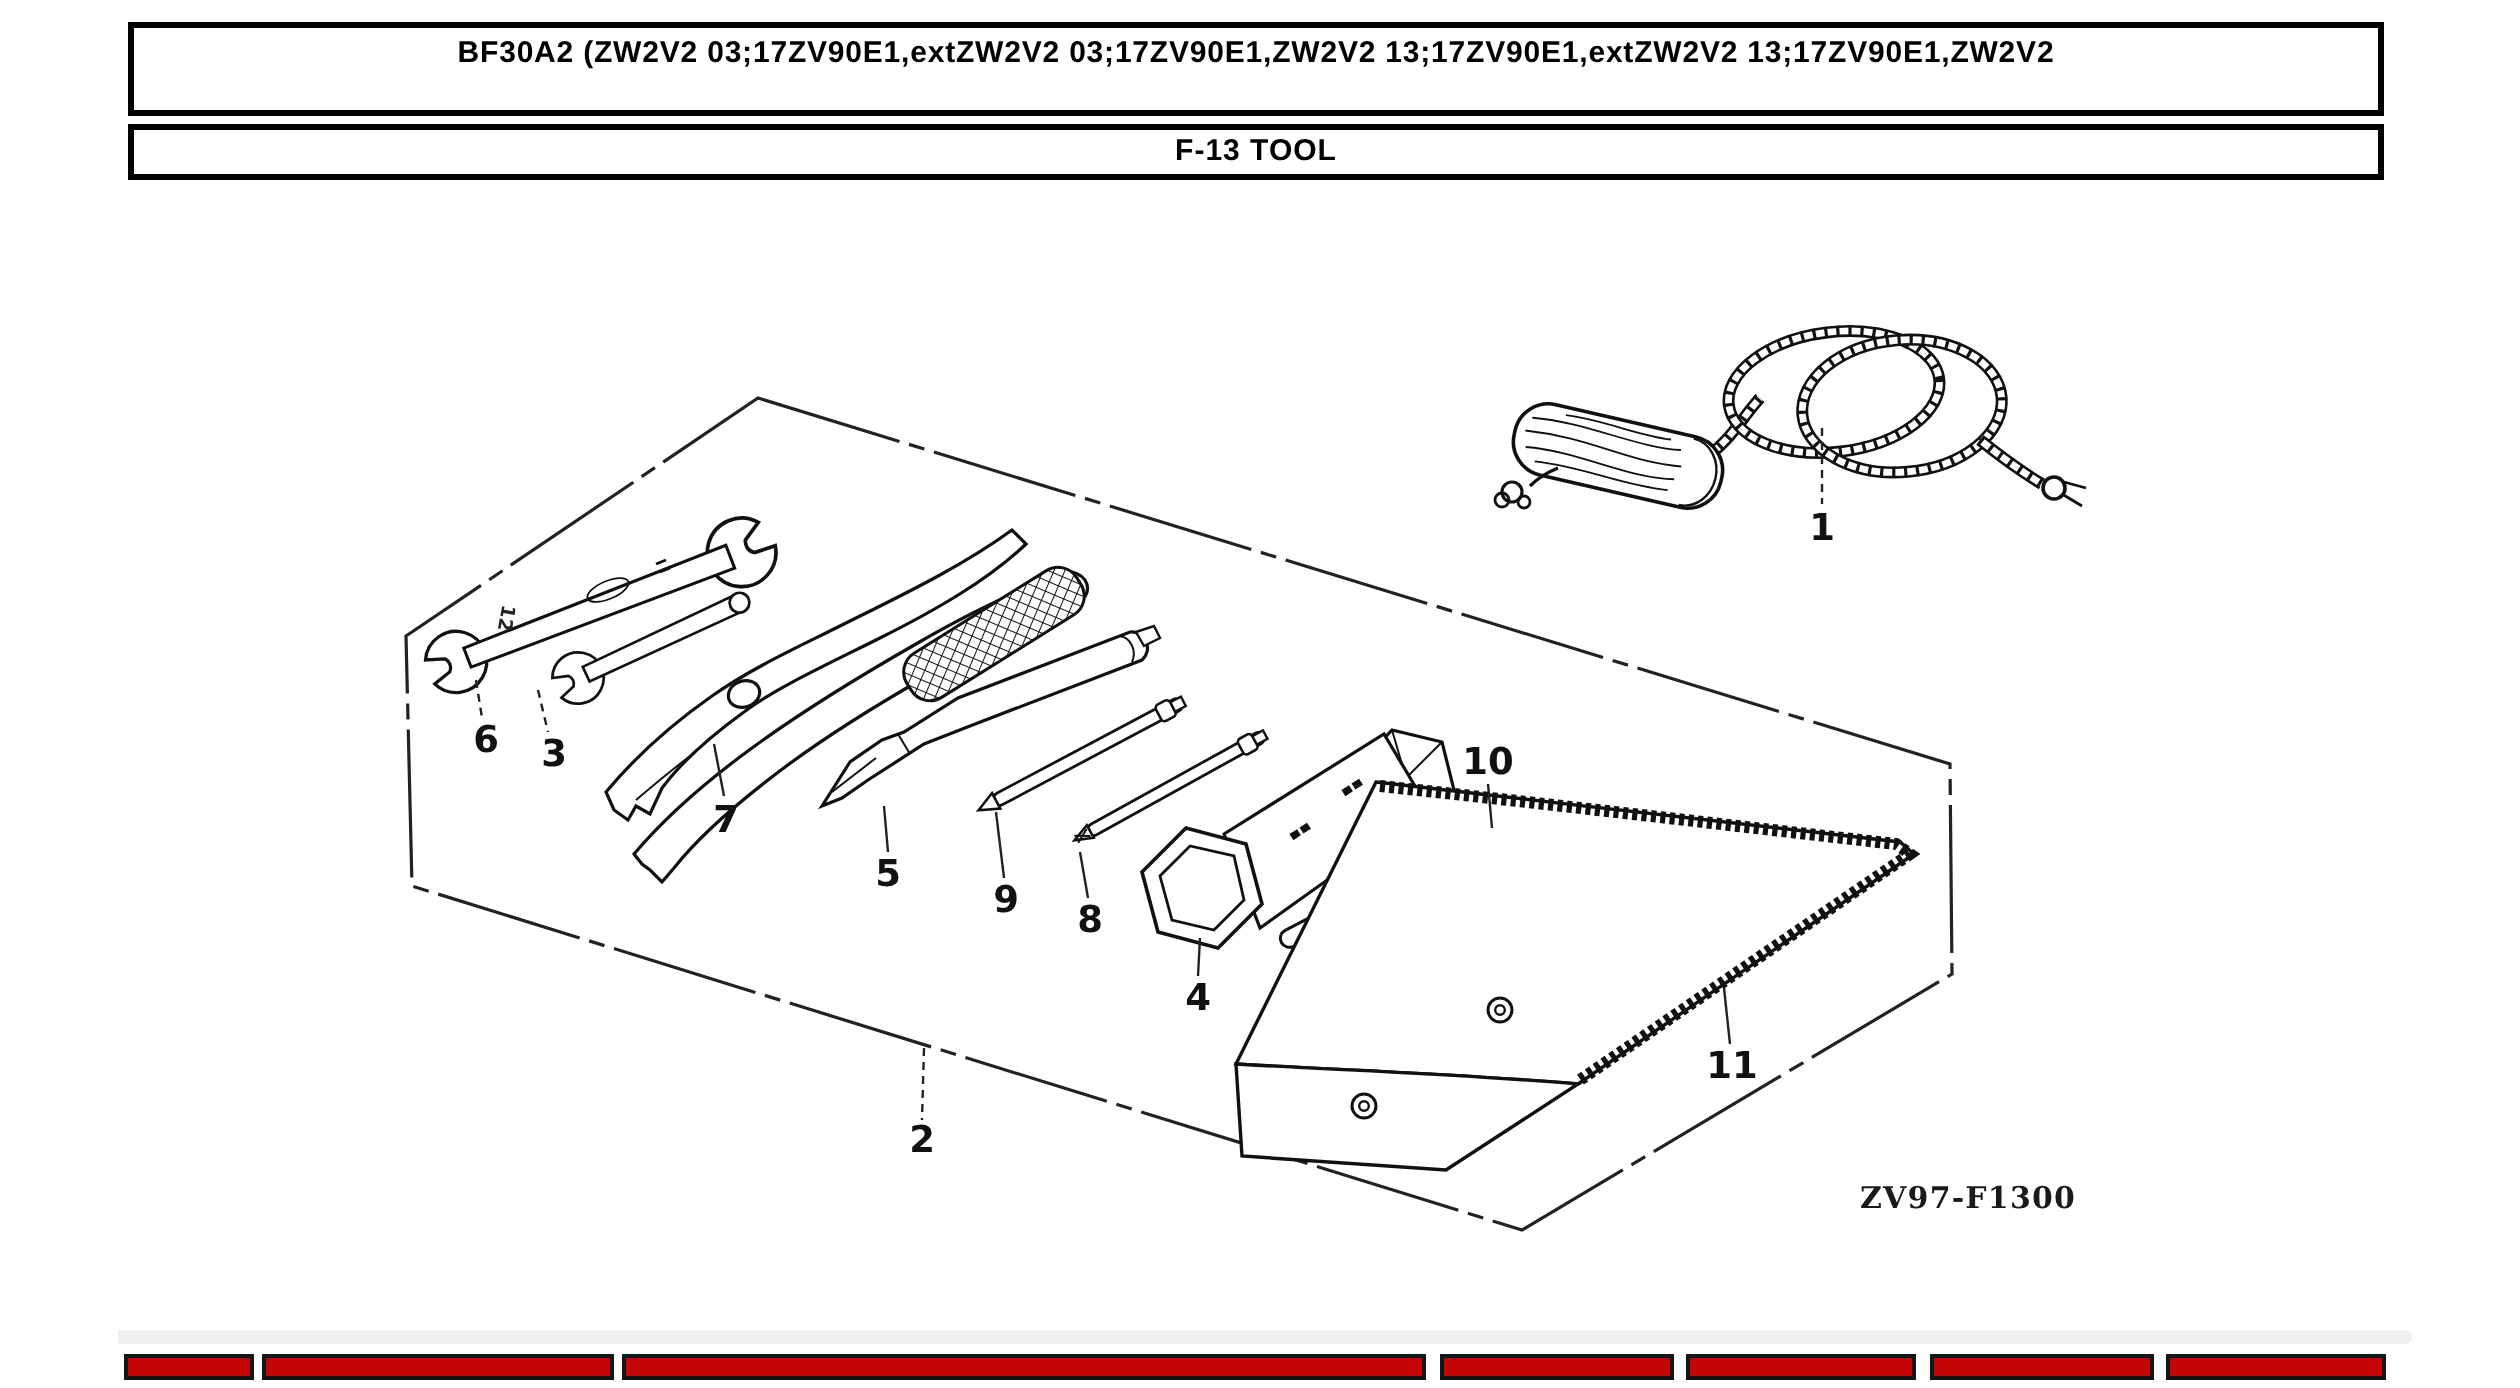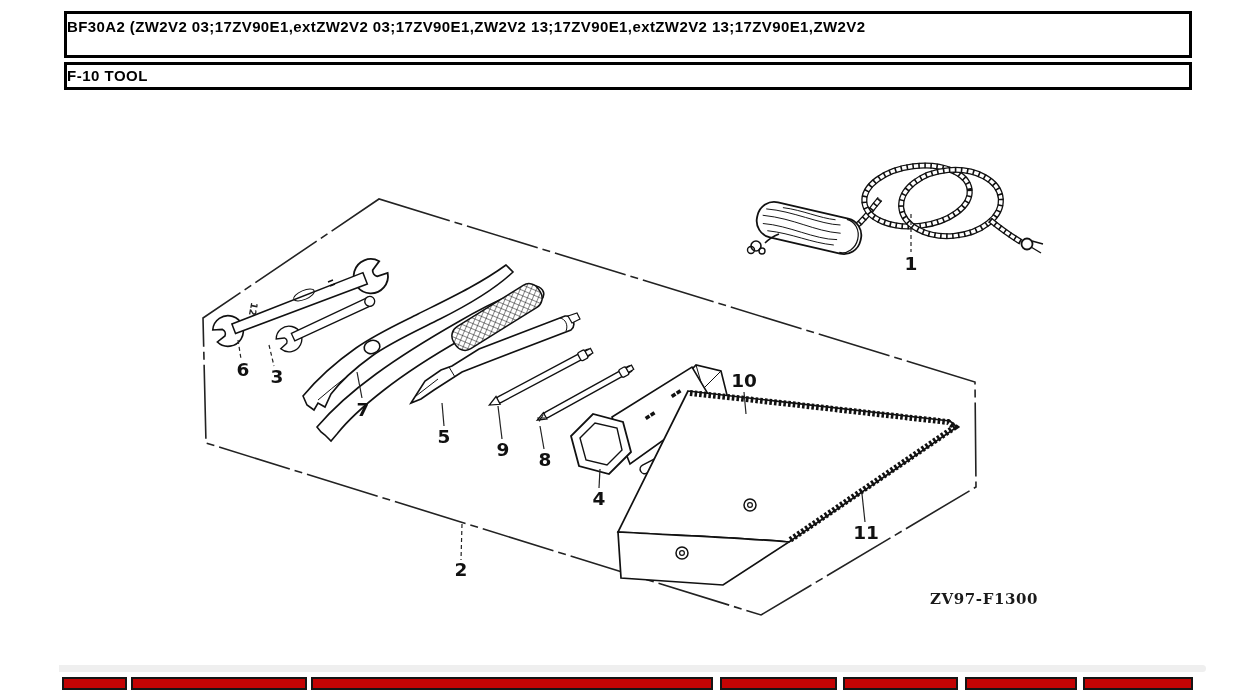--- a/index.html
+++ b/index.html
@@ -1,19 +1,19 @@
 <!DOCTYPE html>
 <html><head>
 <meta charset="utf-8">
 <style>
   html,body{margin:0;padding:0;background:#fff;}
   body{width:1260px;height:694px;position:relative;overflow:hidden;
        font-family:"Liberation Sans",sans-serif;}
   .hdr-box{position:absolute;left:64px;width:1128px;border:3px solid #000;
-           background:#fff;text-align:left;box-sizing:border-box;}
+           background:#fff;text-align:center;box-sizing:border-box;}
   #model-box{top:11px;height:47px;padding-top:3px;}
   #model-box .ln{display:block;font-size:15px;font-weight:bold;line-height:19px;
                  letter-spacing:.4px;color:#000;white-space:nowrap;}
   #section-box{top:62px;height:28px;}
   #section-box .ln{display:block;font-size:15px;font-weight:bold;line-height:21px;
                    letter-spacing:.5px;color:#000;}
   #diagram{position:absolute;left:0;top:0;width:1260px;height:694px;}
   .strip{position:absolute;left:59px;top:665px;width:1147px;height:7px;
          background:#efefef;border-radius:0 4px 4px 0;}
   .pt-cell{position:absolute;top:677px;height:13px;background:#c40404;
@@ -25,21 +25,21 @@
   svg text.stamp{font-family:"DejaVu Sans",sans-serif;font-weight:700;
                  font-size:9.5px;fill:#222;}
 </style>
 </head>
 <body>
 
 <div class="hdr-box" id="model-box">
   <span class="ln">BF30A2 (ZW2V2 03;17ZV90E1,extZW2V2 03;17ZV90E1,ZW2V2 13;17ZV90E1,extZW2V2 13;17ZV90E1,ZW2V2</span>
 </div>
 <div class="hdr-box" id="section-box">
-  <span class="ln">F-10 TOOL</span>
+  <span class="ln">F-13 TOOL</span>
 </div>
 
 <svg id="diagram" viewBox="0 0 1260 694" xmlns="http://www.w3.org/2000/svg">
   <defs>
     <path id="wh" d="M-13.6,-6.3 A15,15 0 1,1 -13.6,6.3 L-4.5,3.4 A5,5 0 0,0 -4.5,-3.4 Z" fill="#fff" stroke="#111" stroke-width="1.6"></path>
     <g id="wrenchBody">
       <use href="#wh"></use>
       <use href="#wh" transform="translate(150,0) rotate(165) scale(1.12)"></use>
       <polygon points="6,-5 144,-6 144,6 6,5" fill="#fff" stroke="#111" stroke-width="1.5"></polygon>
     </g>

